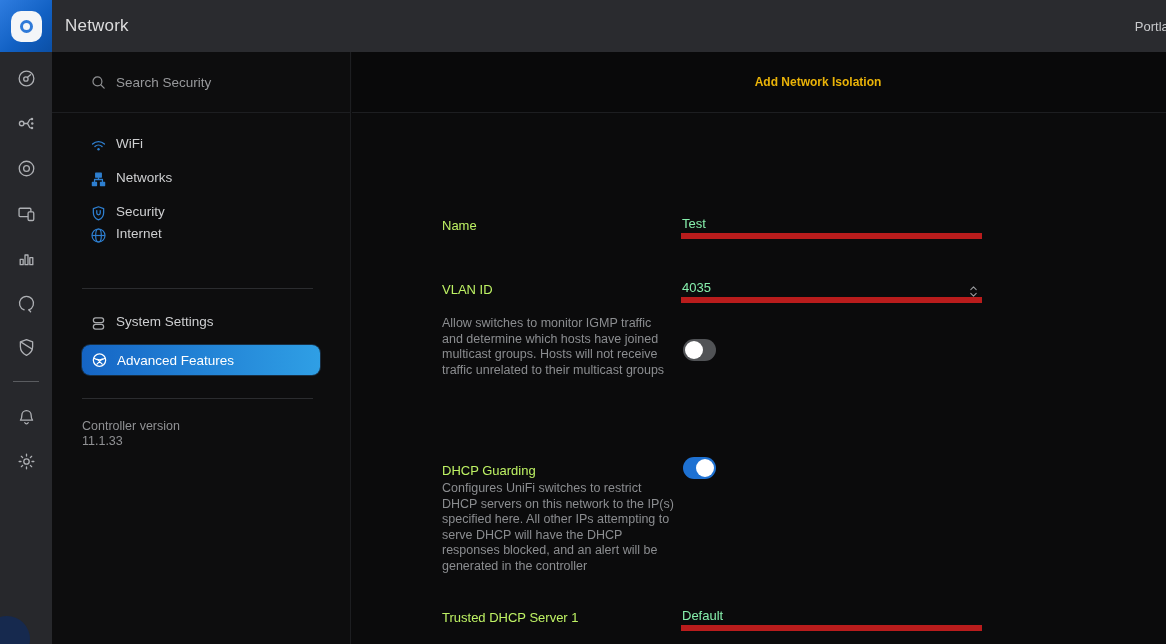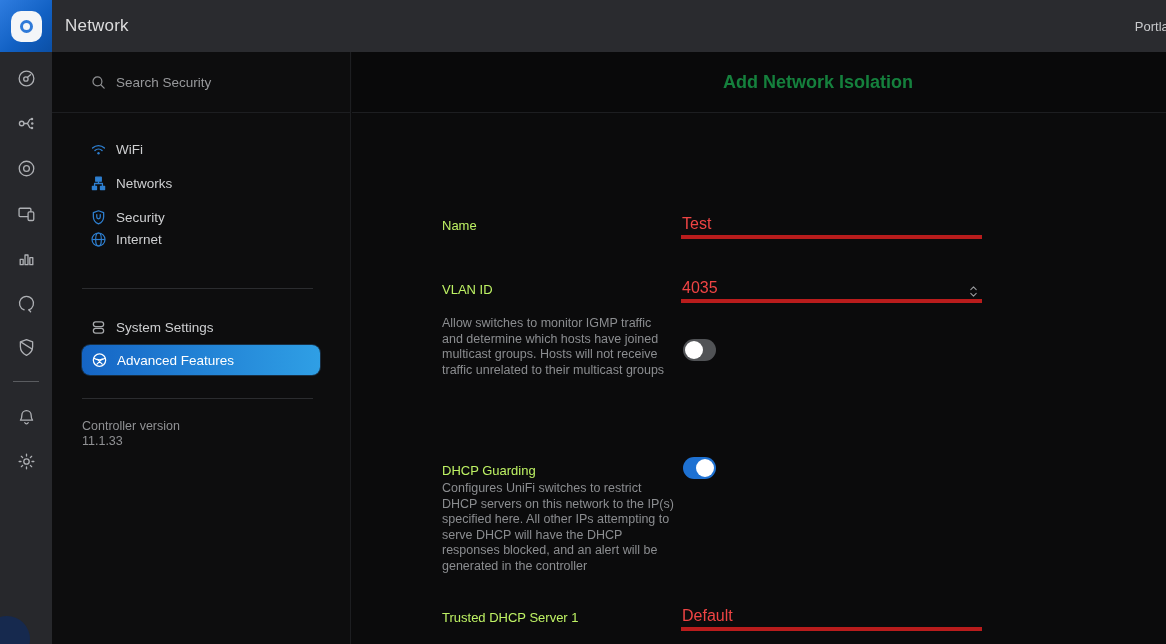--- a/index.html
+++ b/index.html
@@ -30,21 +30,21 @@
                border-radius:50%; background:#16294e; }
 
   
   .sidebar { position:absolute; top:52px; left:52px; width:299px; height:592px;
              background:#0d0d0e; border-right:1px solid #1d1e21; }
   .search-row { position:absolute; top:0; left:0; width:100%; height:61px;
                 border-bottom:1px solid #1d1e21; display:flex; align-items:center; cursor:text; }
   .search-row svg { width:17px; height:17px; margin-left:38px; color:#8f9093; }
   .search-row span { margin-left:9px; color:#97989b; font-size:13.5px; }
 
-  .nav-item { position:absolute; left:0; width:100%; height:26px; display:flex; align-items:center;
+  .nav-item { position:absolute; left:0; width:100%; height:26px; display:flex; align-items:flex-start;
               cursor:pointer; }
   .nav-item svg { width:19px; height:19px; margin-left:37px; color:#2e7fd0; flex:none; }
   .nav-item svg.gray { color:#a7a9ac; }
   .nav-item span { margin-left:8px; color:#cecfd1; font-size:13.5px; }
 
   .side-divider { position:absolute; left:30px; width:231px; border-top:1px solid #2b2c2f; }
 
   .active-item { position:absolute; left:30px; width:238px; height:30px; border-radius:8px;
                  background:linear-gradient(90deg,#1565c5 0%,#2f9fe5 100%);
                  display:flex; align-items:center; cursor:pointer;
@@ -52,26 +52,26 @@
   .active-item svg { width:19px; height:19px; margin-left:8px; color:#ffffff; flex:none; }
   .active-item span { margin-left:8px; color:#ffffff; font-size:13.5px; }
 
   .ctrl-ver { position:absolute; left:30px; color:#909194; font-size:12.5px; line-height:15px; }
 
   
   .main { position:absolute; top:52px; left:352px; width:814px; height:592px; background:#0b0b0c; }
   .main-header { position:absolute; top:0; left:0; width:100%; height:61px; background:#09090a;
                  border-bottom:1px solid #1d1e21; }
   .main-header span { position:absolute; left:466px; top:50%; transform:translate(-50%,-50%);
-                      color:#15803d; font-size:18px; font-weight:bold; white-space:nowrap; }
+                      color:#eab308; font-size:12px; font-weight:bold; white-space:nowrap; }
 
   .f-label { position:absolute; left:90px; width:235px; color:#bef264; font-size:13px; line-height:20px; }
   .f-desc  { position:absolute; left:90px; width:232px; color:#8b8d90; font-size:12.5px; line-height:15.5px; }
   .f-input { position:absolute; left:329px; width:301px; height:23px; background:transparent;
-             border:none; border-bottom:4px solid #b91c1c; color:#ef4444; font-size:16px;
+             border:none; border-bottom:6px solid #b91c1c; color:#86efac; font-size:13px;
              font-family:"Liberation Sans",sans-serif; padding:0 0 3px 1px; outline:none; }
   .stepper { position:absolute; left:612px; width:18px; height:22px; color:#9a9b9e;
              display:flex; align-items:center; justify-content:center; cursor:pointer; }
   .stepper svg { width:13px; height:17px; }
 
   .toggle { position:absolute; left:331px; width:33px; height:22px; border-radius:11px; cursor:pointer; }
   .toggle .knob { position:absolute; top:2px; width:18px; height:18px; border-radius:50%; background:#ffffff; }
   .toggle.off { background:#515356; }
   .toggle.off .knob { left:2px; }
   .toggle.on { background:#1e71d2; }

